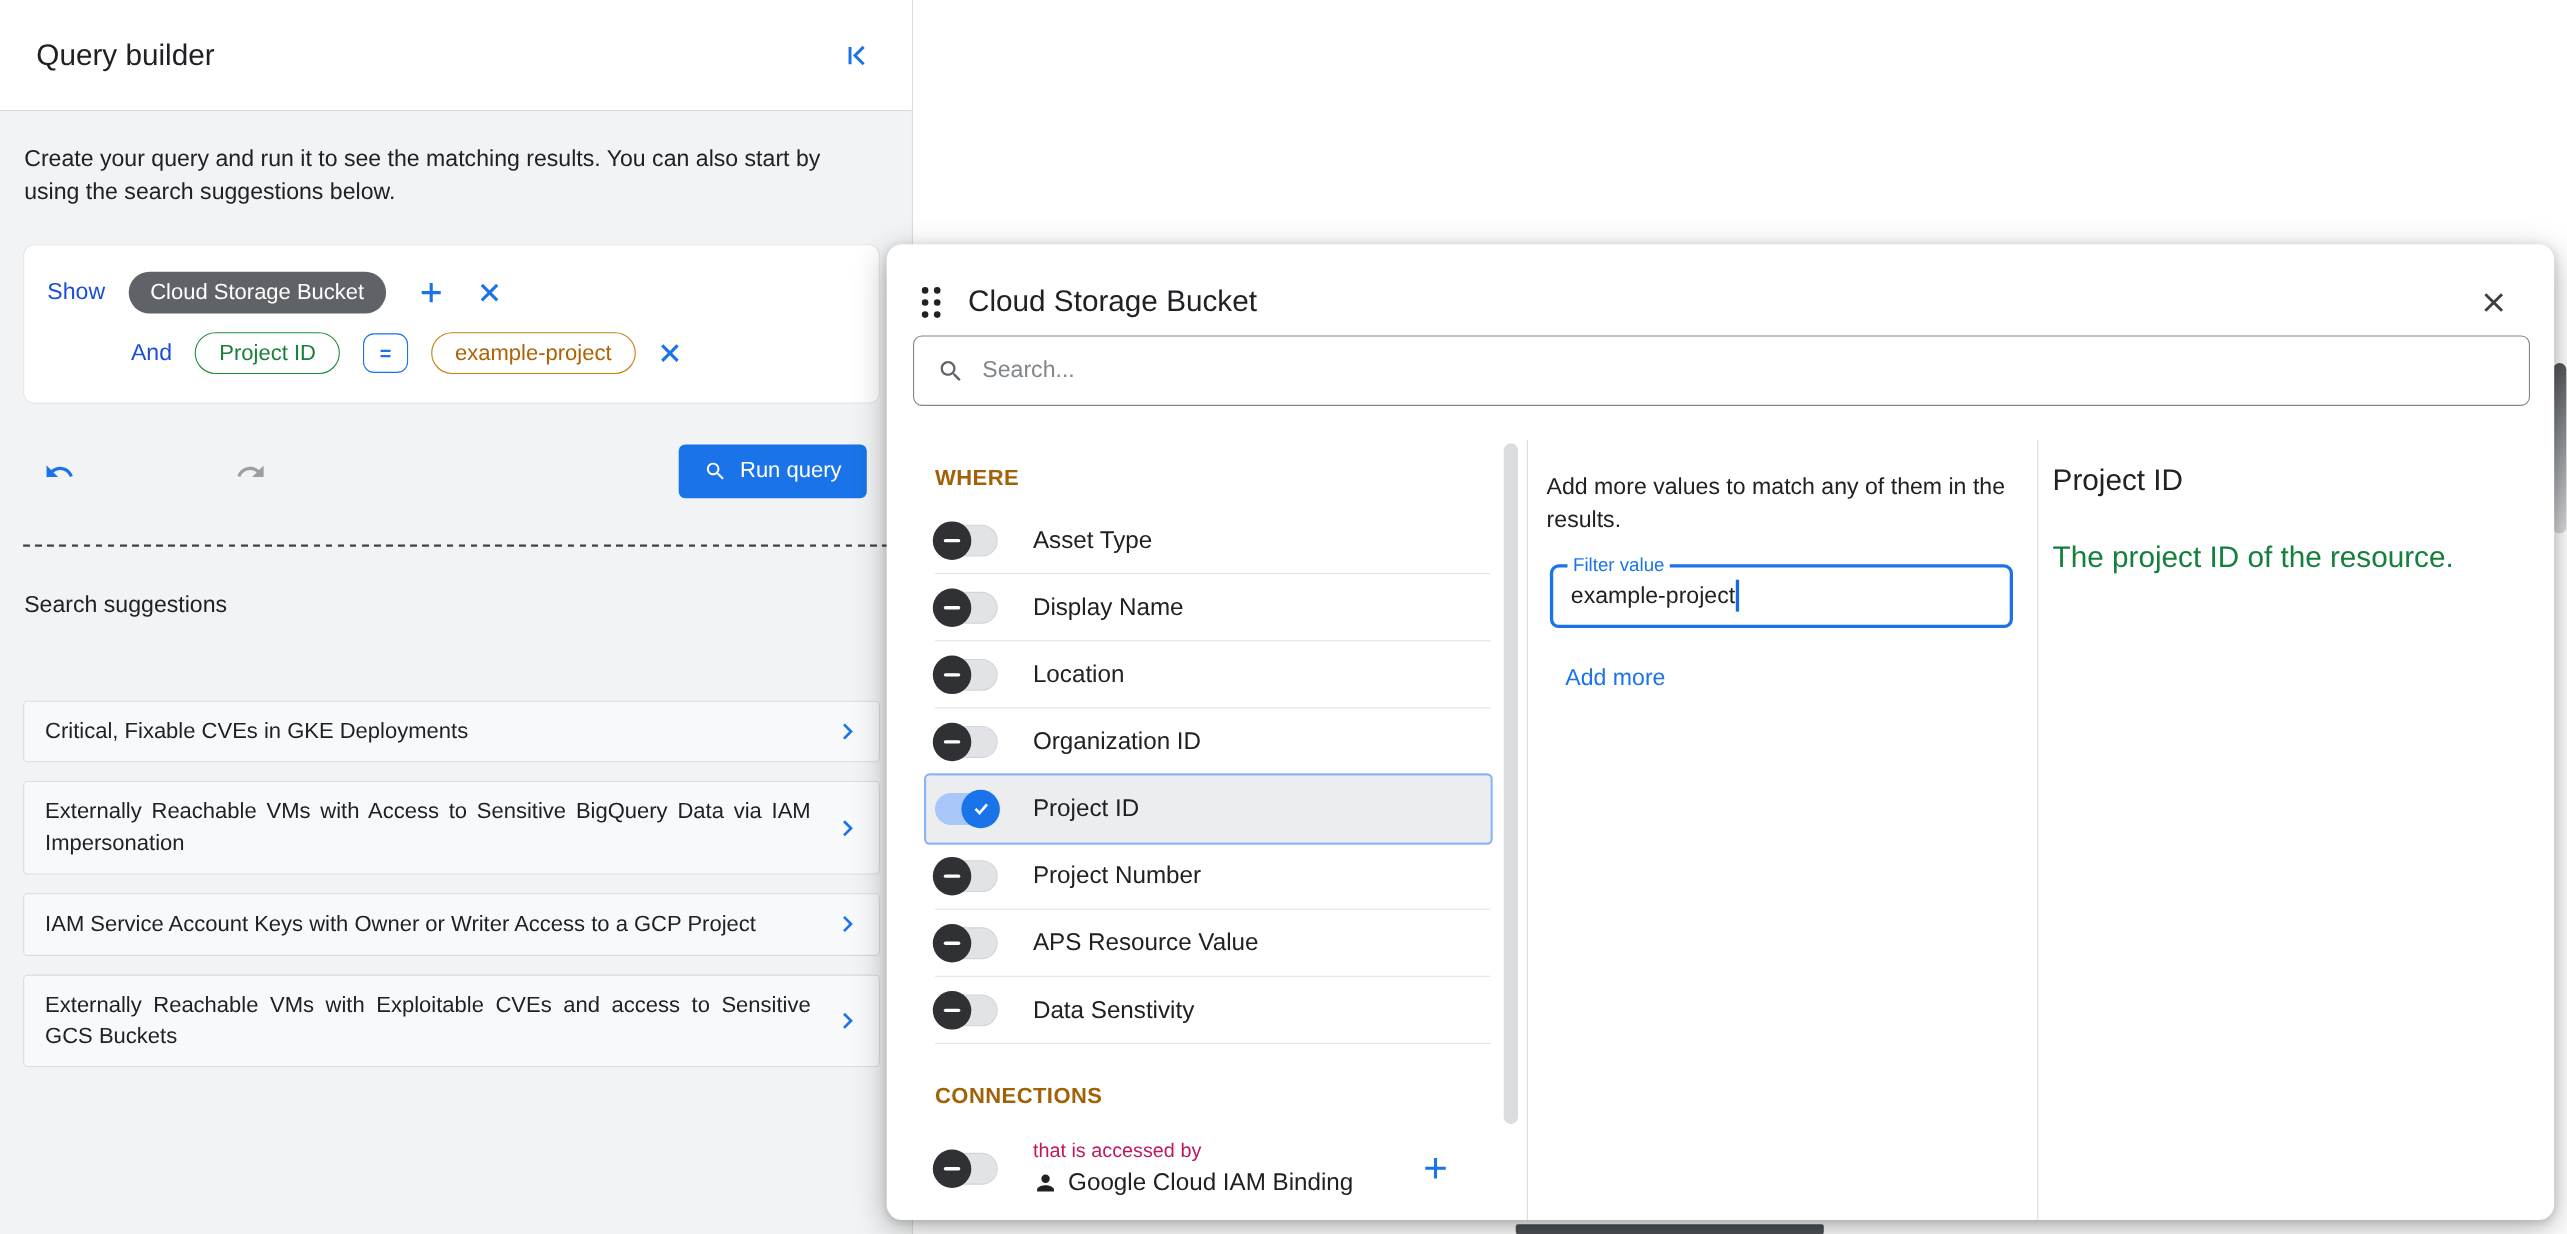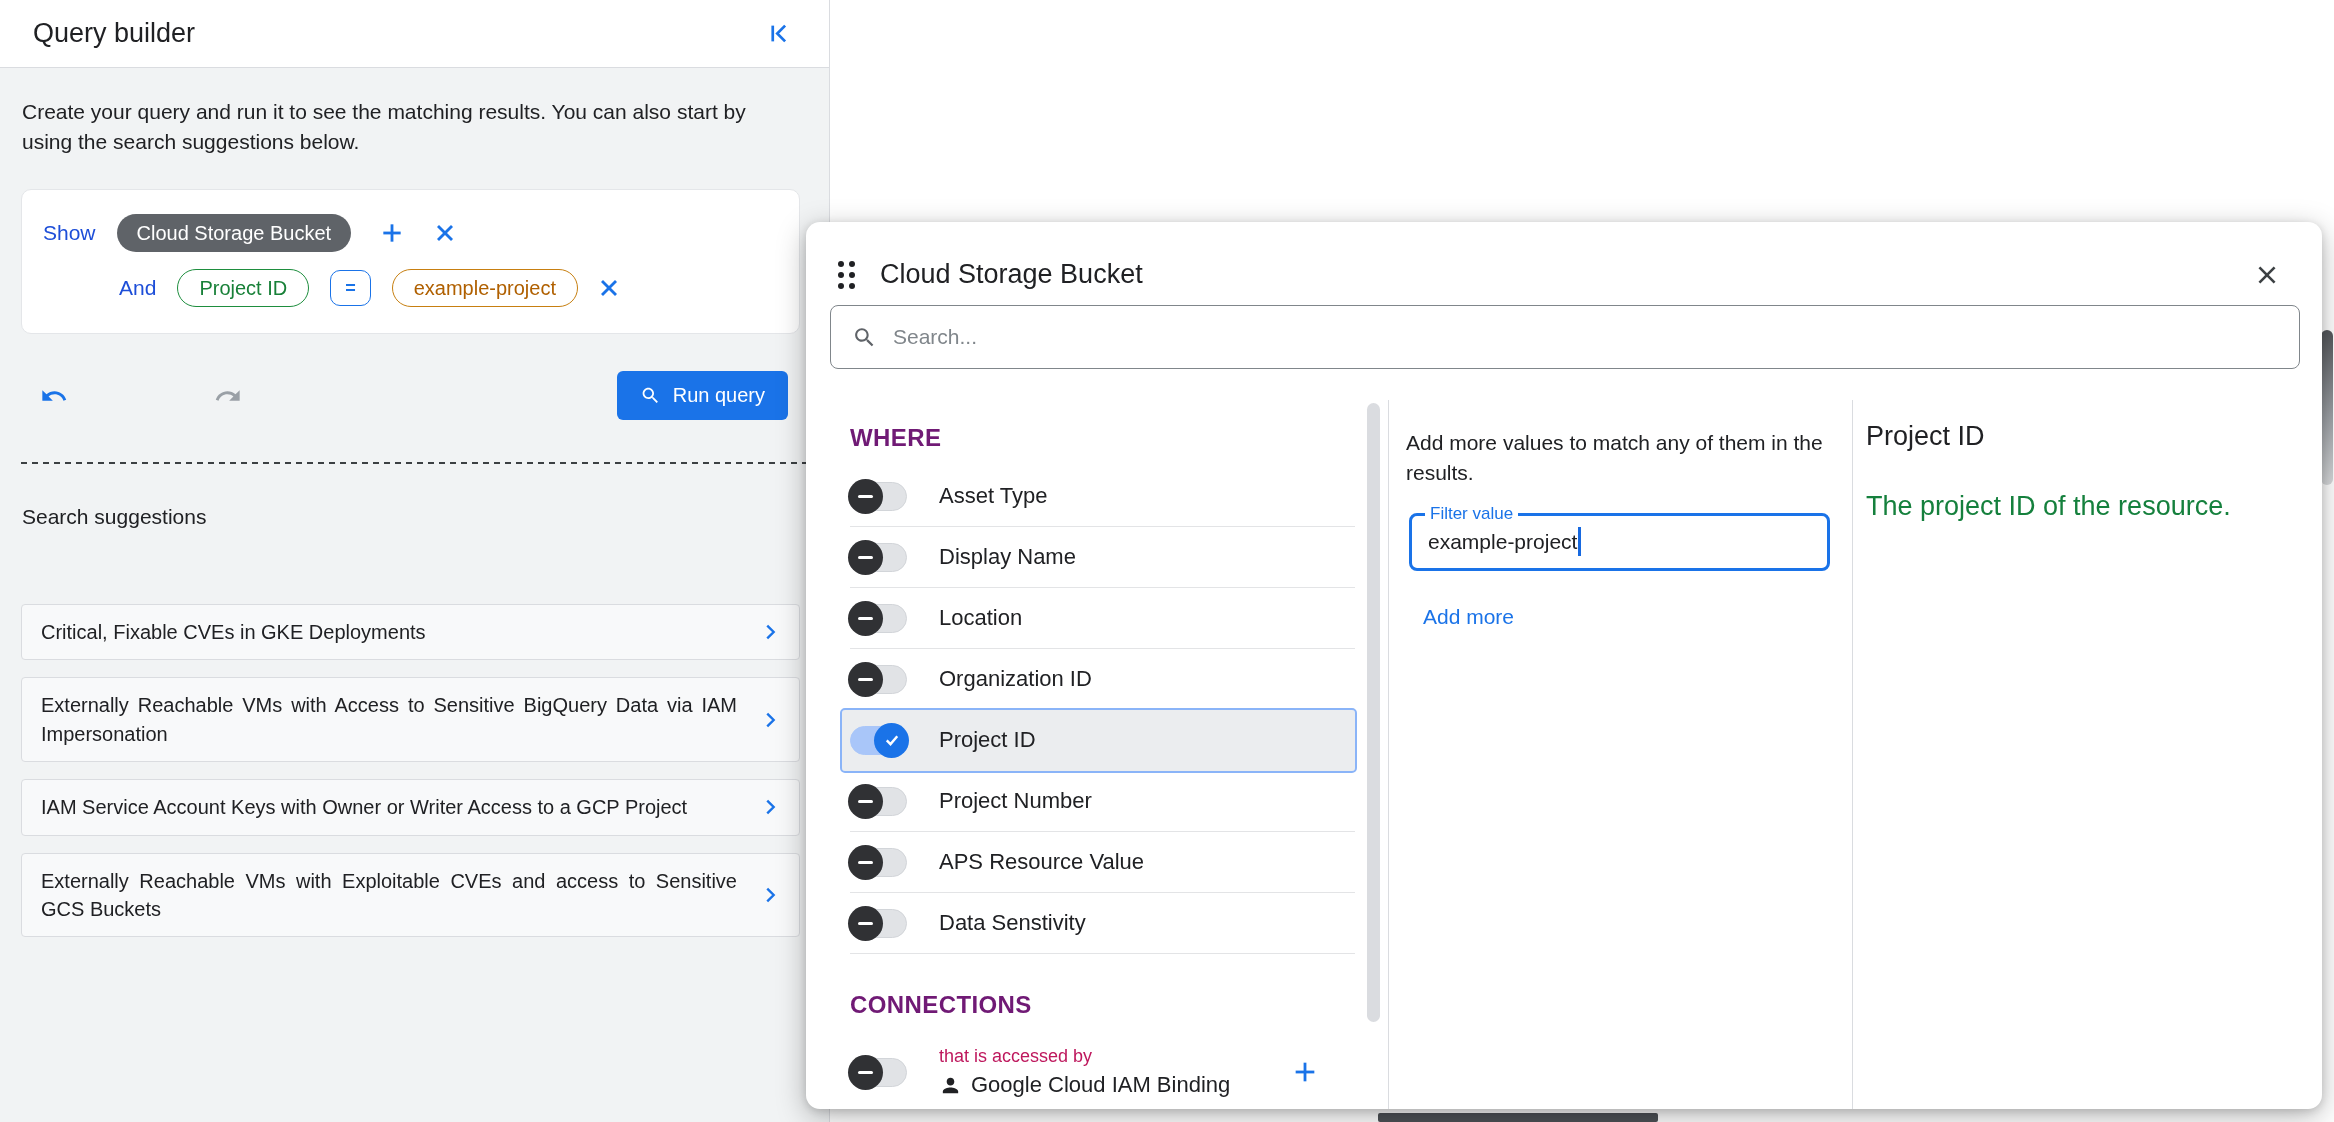--- a/index.html
+++ b/index.html
@@ -11,21 +11,21 @@
     position:relative;
   }
   svg { display:block; }
 
   
   .left-panel {
     position:absolute; left:0; top:0; width:830px; height:1122px;
     background:#f1f3f4; border-right:1px solid #dadce0;
   }
   .panel-header {
-    height:68px; background:#fff; border-bottom:1px solid #dadce0;
+    height:101px; background:#fff; border-bottom:1px solid #dadce0;
     display:flex; align-items:center; justify-content:space-between;
     padding:0 36px 0 33px;
   }
   .panel-title { font-size:27px; color:#202124; }
   .icon-btn { cursor:pointer; background:none; border:none; display:flex; align-items:center; justify-content:center; }
 
   .panel-desc {
     margin:29px 35px 0 22px; font-size:21px; line-height:1.43; color:#202124;
   }
 
@@ -117,21 +117,21 @@
     position:absolute; top:178px; left:0; right:0; bottom:0;
     display:flex; overflow:hidden; border-radius:0 0 14px 14px;
   }
 
   
   .col-filters {
     width:583px; flex:none; position:relative;
     border-right:1px solid #dadce0; padding:24px 0 0 44px;
   }
   .section-label {
-    font-size:24px; font-weight:700; color:#701a75; letter-spacing:.4px;
+    font-size:20px; font-weight:700; color:#a16207; letter-spacing:.4px;
   }
   .filter-list { width:505px; margin-top:14px; }
   .frow {
     height:61px; display:flex; align-items:center; gap:32px;
     border-bottom:1px solid #e3e4e6; cursor:pointer;
   }
   .frow.selected {
     background:#ebedef; outline:2px solid #8ab4f8; border-radius:3px;
     border-bottom-color:transparent; margin-left:-8px; padding-left:8px;
   }

